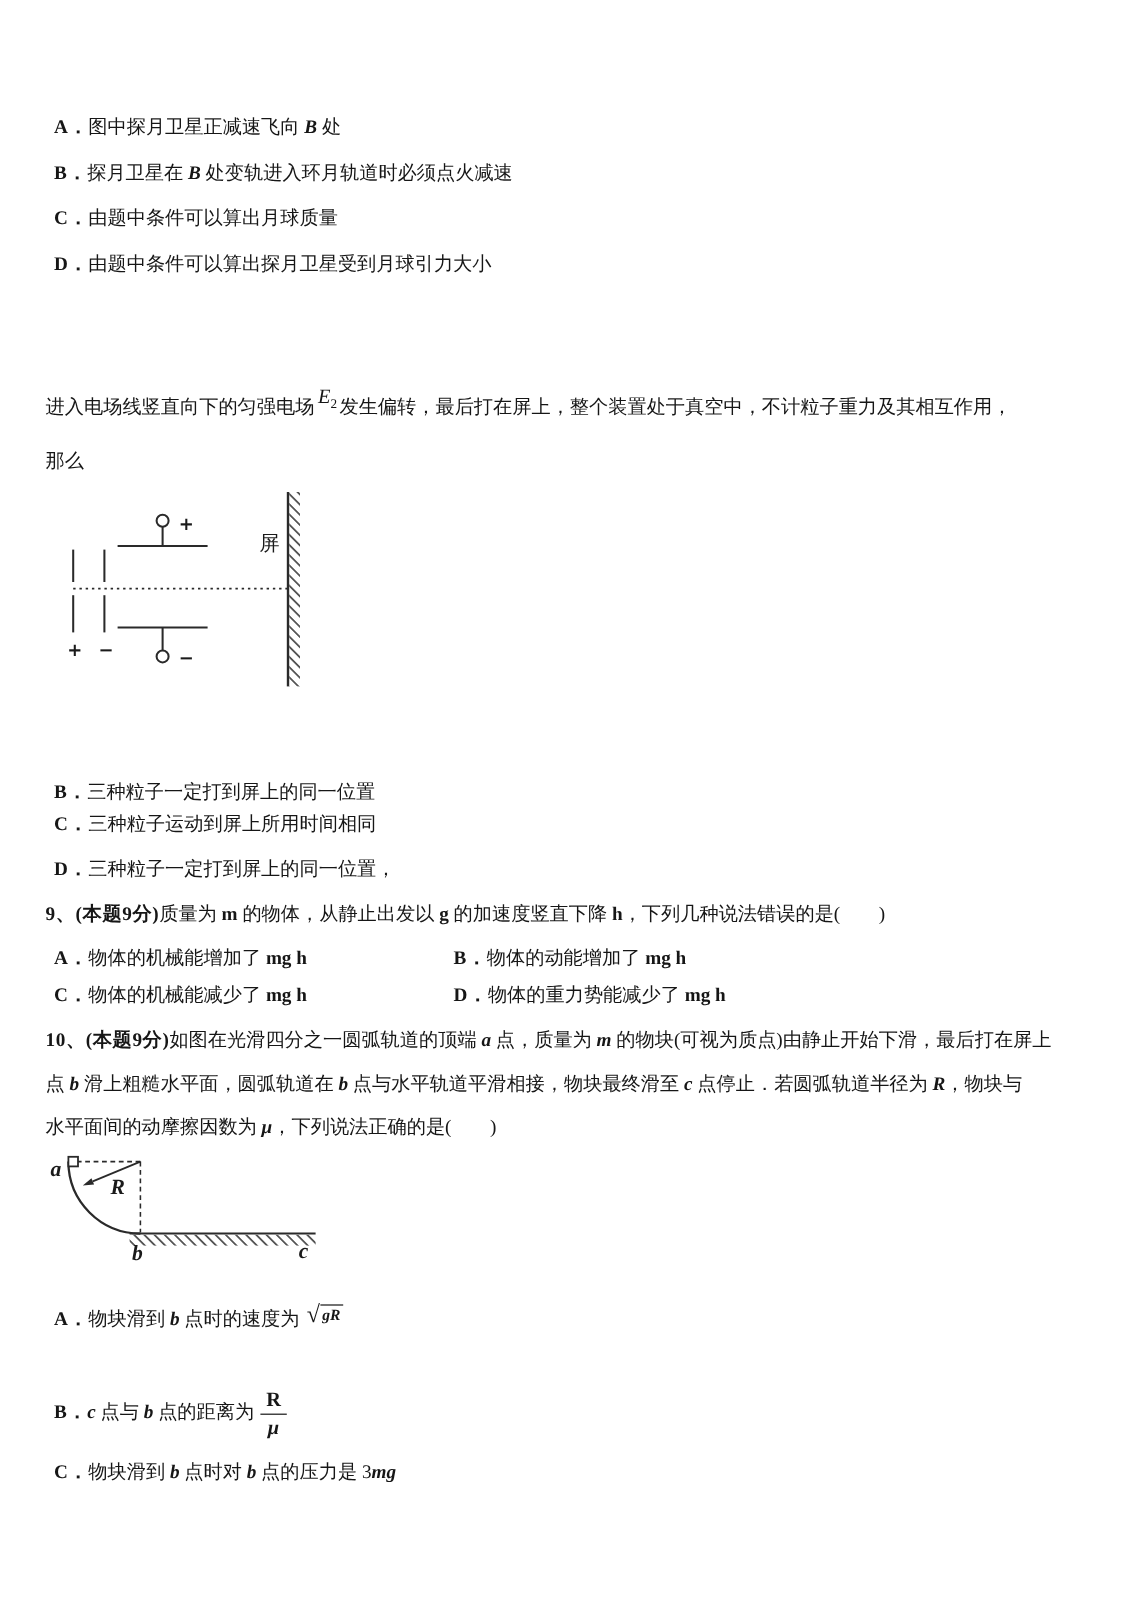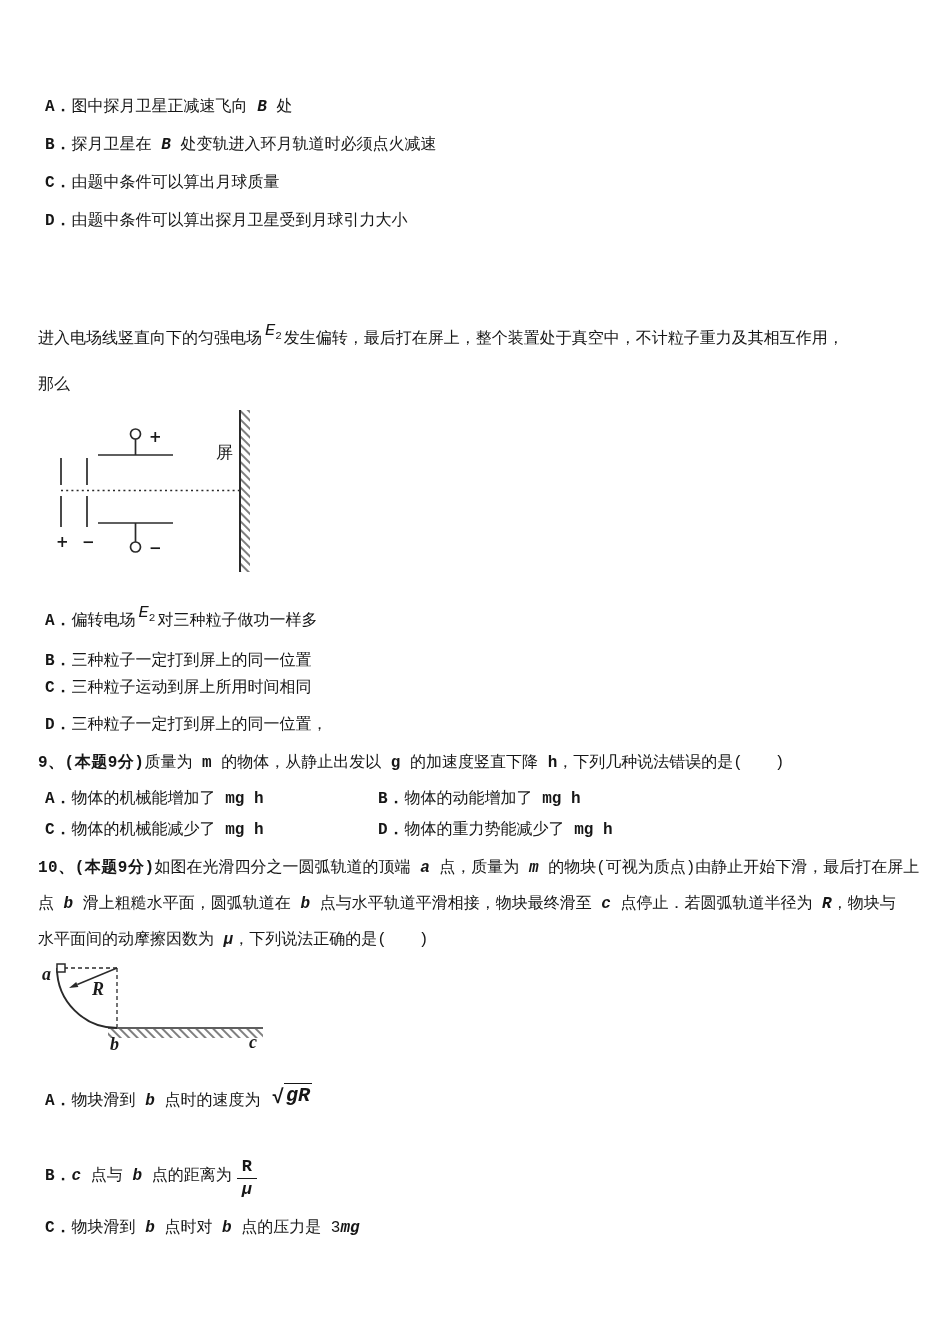--- a/index.html
+++ b/index.html
@@ -3,29 +3,29 @@
 <meta charset="utf-8">
 <style>
   html,body{margin:0;padding:0;background:#e8e8e8;}
   .page{
     position:relative;width:950px;height:1344px;margin:0 auto;
     background:#ffffff;overflow:hidden;
     font-family:"Liberation Serif","DejaVu Serif",serif;
     color:#161616;
   }
   .line{
-    position:absolute;font-size:16px;line-height:22px;white-space:nowrap;font-family:Liberation Mono, monospace;
+    position:absolute;font-size:16px;line-height:22px;white-space:nowrap;
   }
   .lbl{font-weight:bold;letter-spacing:0.5px;}
   .v{font-weight:bold;font-style:italic;}
   .rv{font-weight:bold;}
   .ev{font-style:italic;font-size:17px;vertical-align:8px;margin-left:3px;}
   .es{font-size:11px;vertical-align:4px;margin-right:2px;}
   .rad{font-weight:bold;font-size:20px;vertical-align:2px;margin-left:2px;}
-  .rt{font-weight:bold;font-style:italic;border-top:1.6px solid #161616;vertical-align:4px;padding:0 2px;font-size:20px;}
+  .rt{font-weight:bold;font-style:italic;border-top:1.6px solid #161616;vertical-align:4px;padding:0 2px;font-size:13px;}
   .frac{display:inline-block;text-align:center;vertical-align:-14px;margin-left:5px;
         font-size:17px;line-height:1.25;font-weight:bold;}
   .fnum{display:block;border-bottom:1.6px solid #161616;padding:0 5px 1px;}
   .fden{display:block;font-style:italic;}
   svg{position:absolute;}
   svg text{fill:#1a1a1a;}
   .sign{font-family:"DejaVu Sans",sans-serif;font-size:15px;font-weight:bold;}
   .cjk{font-size:17px;}
   .dlabel{font-family:"Liberation Serif","DejaVu Serif",serif;font-style:italic;font-weight:bold;font-size:18px;}
 </style>
@@ -63,21 +63,20 @@
       <line x1="205" y1="5" x2="205" y2="167" stroke-width="2"></line>
     </g>
     <rect x="206" y="5" width="9" height="162" fill="url(#hatch)"></rect>
     <text class="sign" x="114" y="37">+</text>
     <text class="sign" x="114" y="148">−</text>
     <text class="sign" x="21" y="142">+</text>
     <text class="sign" x="47" y="142">−</text>
     <text class="cjk" x="181" y="53">屏</text>
   </svg>
 
-  <div class="line" style="top:602px;left:45px"><span class="lbl">A．</span><span>偏转电场</span><span class="ev">E</span><span class="es">2</span><span>对三种粒子做功一样多</span></div>
   <div class="line" style="top:650px;left:45px"><span class="lbl">B．</span><span>三种粒子一定打到屏上的同一位置</span></div>
   <div class="line" style="top:677px;left:45px"><span class="lbl">C．</span><span>三种粒子运动到屏上所用时间相同</span></div>
   <div class="line" style="top:714px;left:45px"><span class="lbl">D．</span><span>三种粒子一定打到屏上的同一位置，</span></div>
 
   <div class="line" style="top:752px;left:38px"><span class="lbl">9、(本题9分)</span><span>质量为 </span><span class="rv">m</span><span> 的物体，从静止出发以 </span><span class="rv">g</span><span> 的加速度竖直下降 </span><span class="rv">h</span><span>，下列几种说法错误的是(　　)</span></div>
   <div class="line" style="top:788px;left:45px"><span class="lbl">A．</span><span>物体的机械能增加了 </span><span class="rv">mg h</span></div>
   <div class="line" style="top:788px;left:378px"><span class="lbl">B．</span><span>物体的动能增加了 </span><span class="rv">mg h</span></div>
   <div class="line" style="top:819px;left:45px"><span class="lbl">C．</span><span>物体的机械能减少了 </span><span class="rv">mg h</span></div>
   <div class="line" style="top:819px;left:378px"><span class="lbl">D．</span><span>物体的重力势能减少了 </span><span class="rv">mg h</span></div>
 

